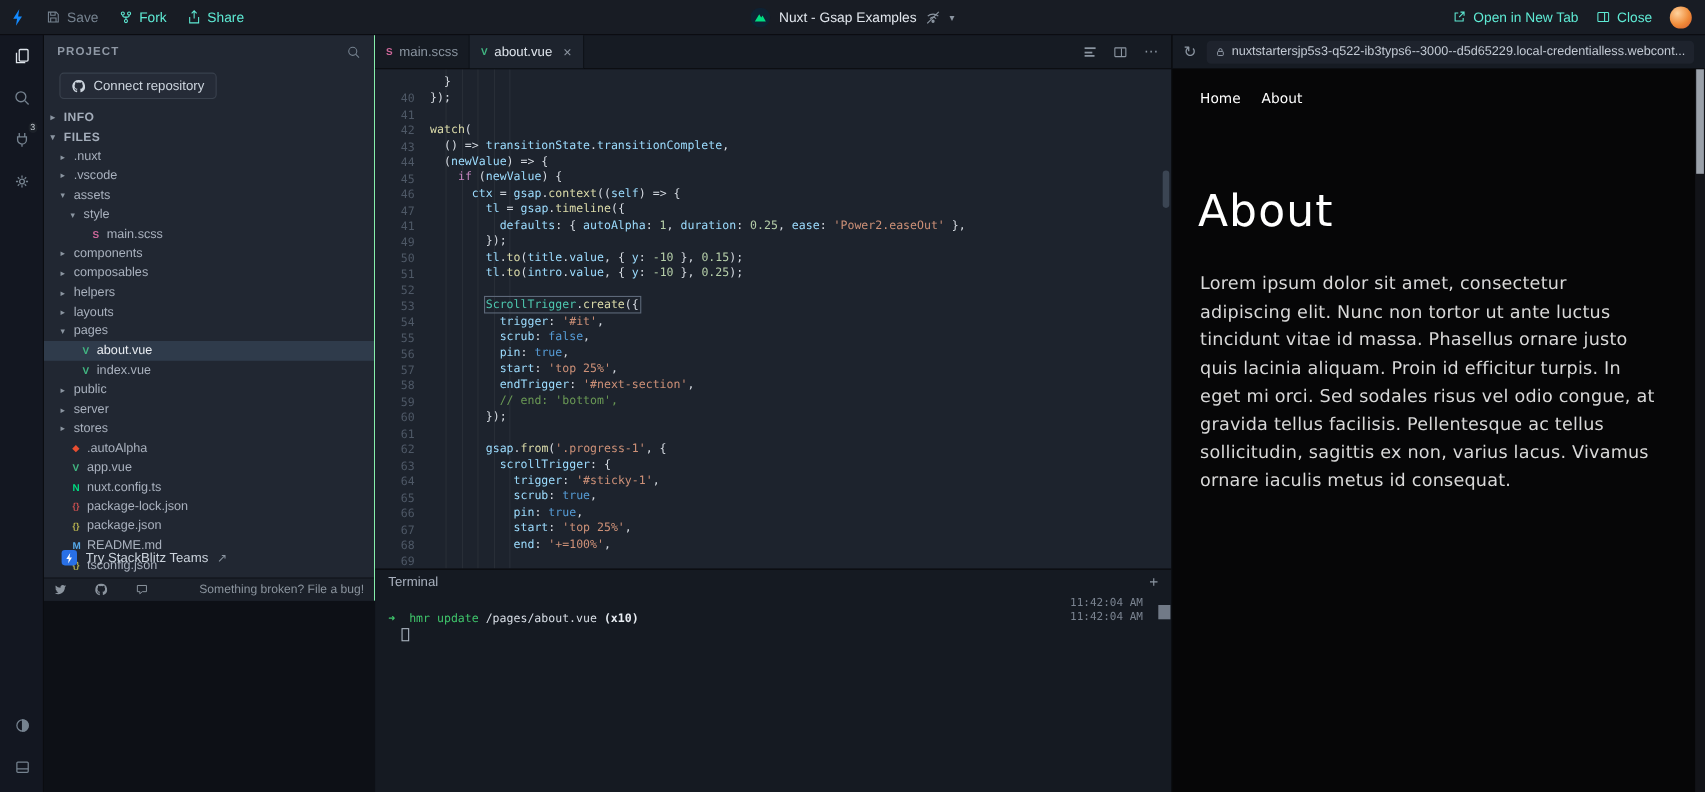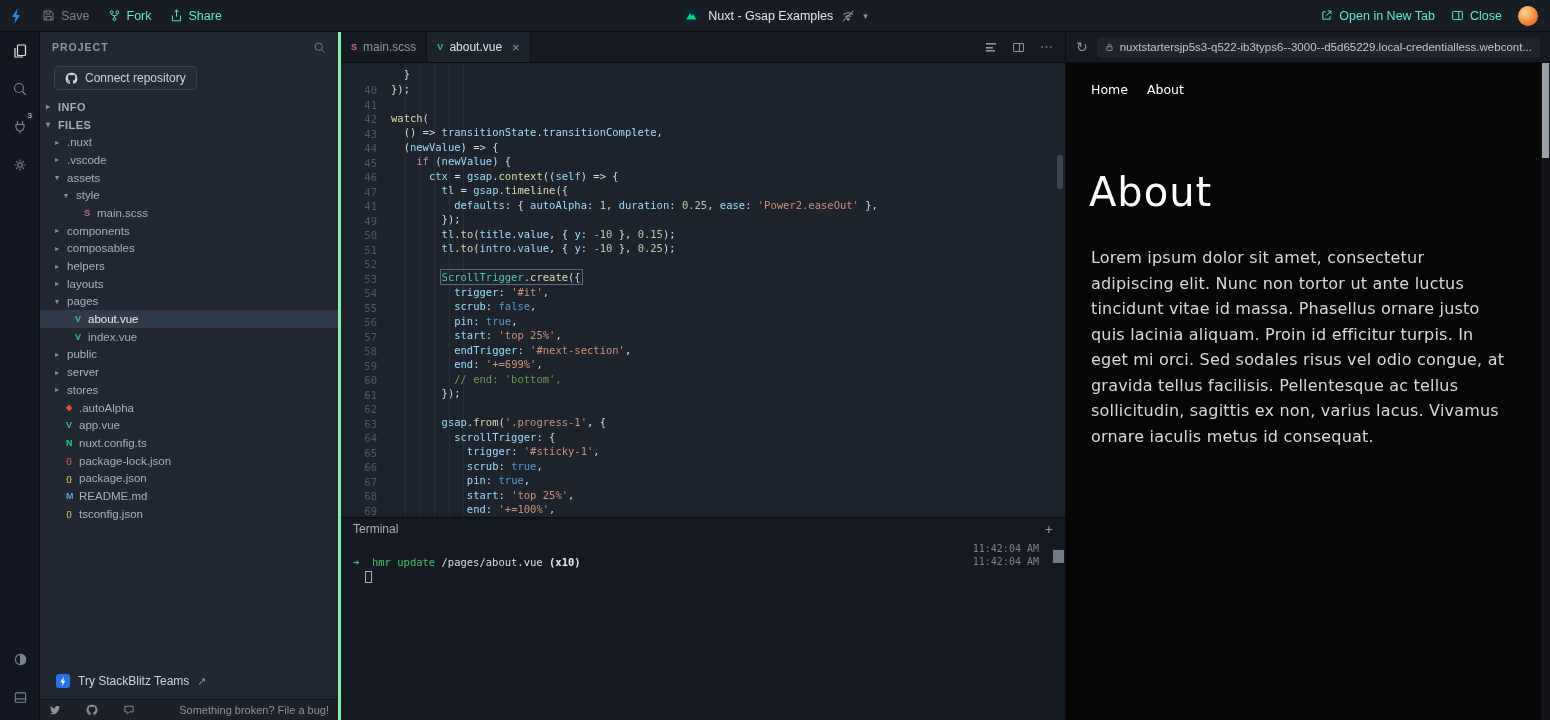--- a/index.html
+++ b/index.html
@@ -23,22 +23,22 @@
   
   .activitybar{position:absolute;left:0;top:32px;width:40px;height:688px;background:#131721;
     border-right:1px solid #0a0c10;}
   .ab-icon{width:40px;height:38px;display:flex;align-items:center;justify-content:center;color:#768390;position:relative;}
   .ab-icon.active{color:#dfe5ec;}
   .ab-badge{position:absolute;top:3px;right:6px;font-size:8px;color:#cfd6dd;background:#1c2129;
     border-radius:6px;padding:0 2px;line-height:10px;}
   .ab-bottom{position:absolute;bottom:4px;left:0;width:40px;}
 
   
-  .sidebar{position:absolute;left:40px;top:32px;width:301px;height:688px;background:#212732;
-    border-right:3px solid #86efac;}
+  .sidebar{position:absolute;left:40px;top:32px;width:301px;height:514px;background:#212732;
+    border-right:1px solid #86efac;}
   .sb-header{height:30px;display:flex;align-items:center;padding:0 12px;color:#8f98a5;}
   .sb-title{font-size:10.5px;font-weight:bold;letter-spacing:1px;}
   .sb-hicon{margin-left:auto;color:#768390;}
   .connect-btn{margin:4px 14px 8px 14px;height:24px;border:1px solid #39414d;border-radius:4px;
     display:inline-flex;align-items:center;gap:7px;padding:0 10px;color:#cdd5de;font-size:12px;background:#252b37;}
   .trow{display:flex;align-items:center;height:17.7px;font-size:11.5px;color:#a9b1be;white-space:nowrap;}
   .trow.section{font-weight:bold;font-size:11px;letter-spacing:.4px;color:#a4adba;}
   .trow.selected{background:#2f3b4b;color:#e8ecf1;}
   .chev{width:12px;font-size:8px;color:#8b95a1;flex:0 0 12px;}
   .ficon{width:13px;flex:0 0 13px;font-size:9px;font-weight:bold;text-align:left;}
@@ -434,21 +434,20 @@
       <div class="code-line"><span class="tk-w">        });</span></div>
       <div class="code-line"><span class="tk-w">        </span><span class="tk-v">tl</span><span class="tk-w">.</span><span class="tk-y">to</span><span class="tk-w">(</span><span class="tk-v">title</span><span class="tk-w">.</span><span class="tk-v">value</span><span class="tk-w">, { </span><span class="tk-v">y</span><span class="tk-w">: </span><span class="tk-n">-10</span><span class="tk-w"> }, </span><span class="tk-n">0.15</span><span class="tk-w">);</span></div>
       <div class="code-line"><span class="tk-w">        </span><span class="tk-v">tl</span><span class="tk-w">.</span><span class="tk-y">to</span><span class="tk-w">(</span><span class="tk-v">intro</span><span class="tk-w">.</span><span class="tk-v">value</span><span class="tk-w">, { </span><span class="tk-v">y</span><span class="tk-w">: </span><span class="tk-n">-10</span><span class="tk-w"> }, </span><span class="tk-n">0.25</span><span class="tk-w">);</span></div>
       <div class="code-line"></div>
       <div class="code-line"><span class="tk-w">        </span><span class="abox"><span class="tk-t2">ScrollTrigger</span><span class="tk-w">.</span><span class="tk-y">create</span><span class="tk-w">({</span></span></div>
       <div class="code-line"><span class="tk-w">          </span><span class="tk-v">trigger</span><span class="tk-w">: </span><span class="tk-s">'#it'</span><span class="tk-w">,</span></div>
       <div class="code-line"><span class="tk-w">          </span><span class="tk-v">scrub</span><span class="tk-w">: </span><span class="tk-k">false</span><span class="tk-w">,</span></div>
       <div class="code-line"><span class="tk-w">          </span><span class="tk-v">pin</span><span class="tk-w">: </span><span class="tk-k">true</span><span class="tk-w">,</span></div>
       <div class="code-line"><span class="tk-w">          </span><span class="tk-v">start</span><span class="tk-w">: </span><span class="tk-s">'top 25%'</span><span class="tk-w">,</span></div>
       <div class="code-line"><span class="tk-w">          </span><span class="tk-v">endTrigger</span><span class="tk-w">: </span><span class="tk-s">'#next-section'</span><span class="tk-w">,</span></div>
-      <div class="code-line"><span class="tk-w">          </span><span class="tk-v">end</span><span class="tk-w">: </span><span class="tk-s">'+=699%'</span><span class="tk-w">,</span></div>
       <div class="code-line"><span class="tk-w">          </span><span class="tk-c">// end: 'bottom',</span></div>
       <div class="code-line"><span class="tk-w">        });</span></div>
       <div class="code-line"></div>
       <div class="code-line"><span class="tk-w">        </span><span class="tk-v">gsap</span><span class="tk-w">.</span><span class="tk-y">from</span><span class="tk-w">(</span><span class="tk-s">'.progress-1'</span><span class="tk-w">, {</span></div>
       <div class="code-line"><span class="tk-w">          </span><span class="tk-v">scrollTrigger</span><span class="tk-w">: {</span></div>
       <div class="code-line"><span class="tk-w">            </span><span class="tk-v">trigger</span><span class="tk-w">: </span><span class="tk-s">'#sticky-1'</span><span class="tk-w">,</span></div>
       <div class="code-line"><span class="tk-w">            </span><span class="tk-v">scrub</span><span class="tk-w">: </span><span class="tk-k">true</span><span class="tk-w">,</span></div>
       <div class="code-line"><span class="tk-w">            </span><span class="tk-v">pin</span><span class="tk-w">: </span><span class="tk-k">true</span><span class="tk-w">,</span></div>
       <div class="code-line"><span class="tk-w">            </span><span class="tk-v">start</span><span class="tk-w">: </span><span class="tk-s">'top 25%'</span><span class="tk-w">,</span></div>
       <div class="code-line"><span class="tk-w">            </span><span class="tk-v">end</span><span class="tk-w">: </span><span class="tk-s">'+=100%'</span><span class="tk-w">,</span></div>

